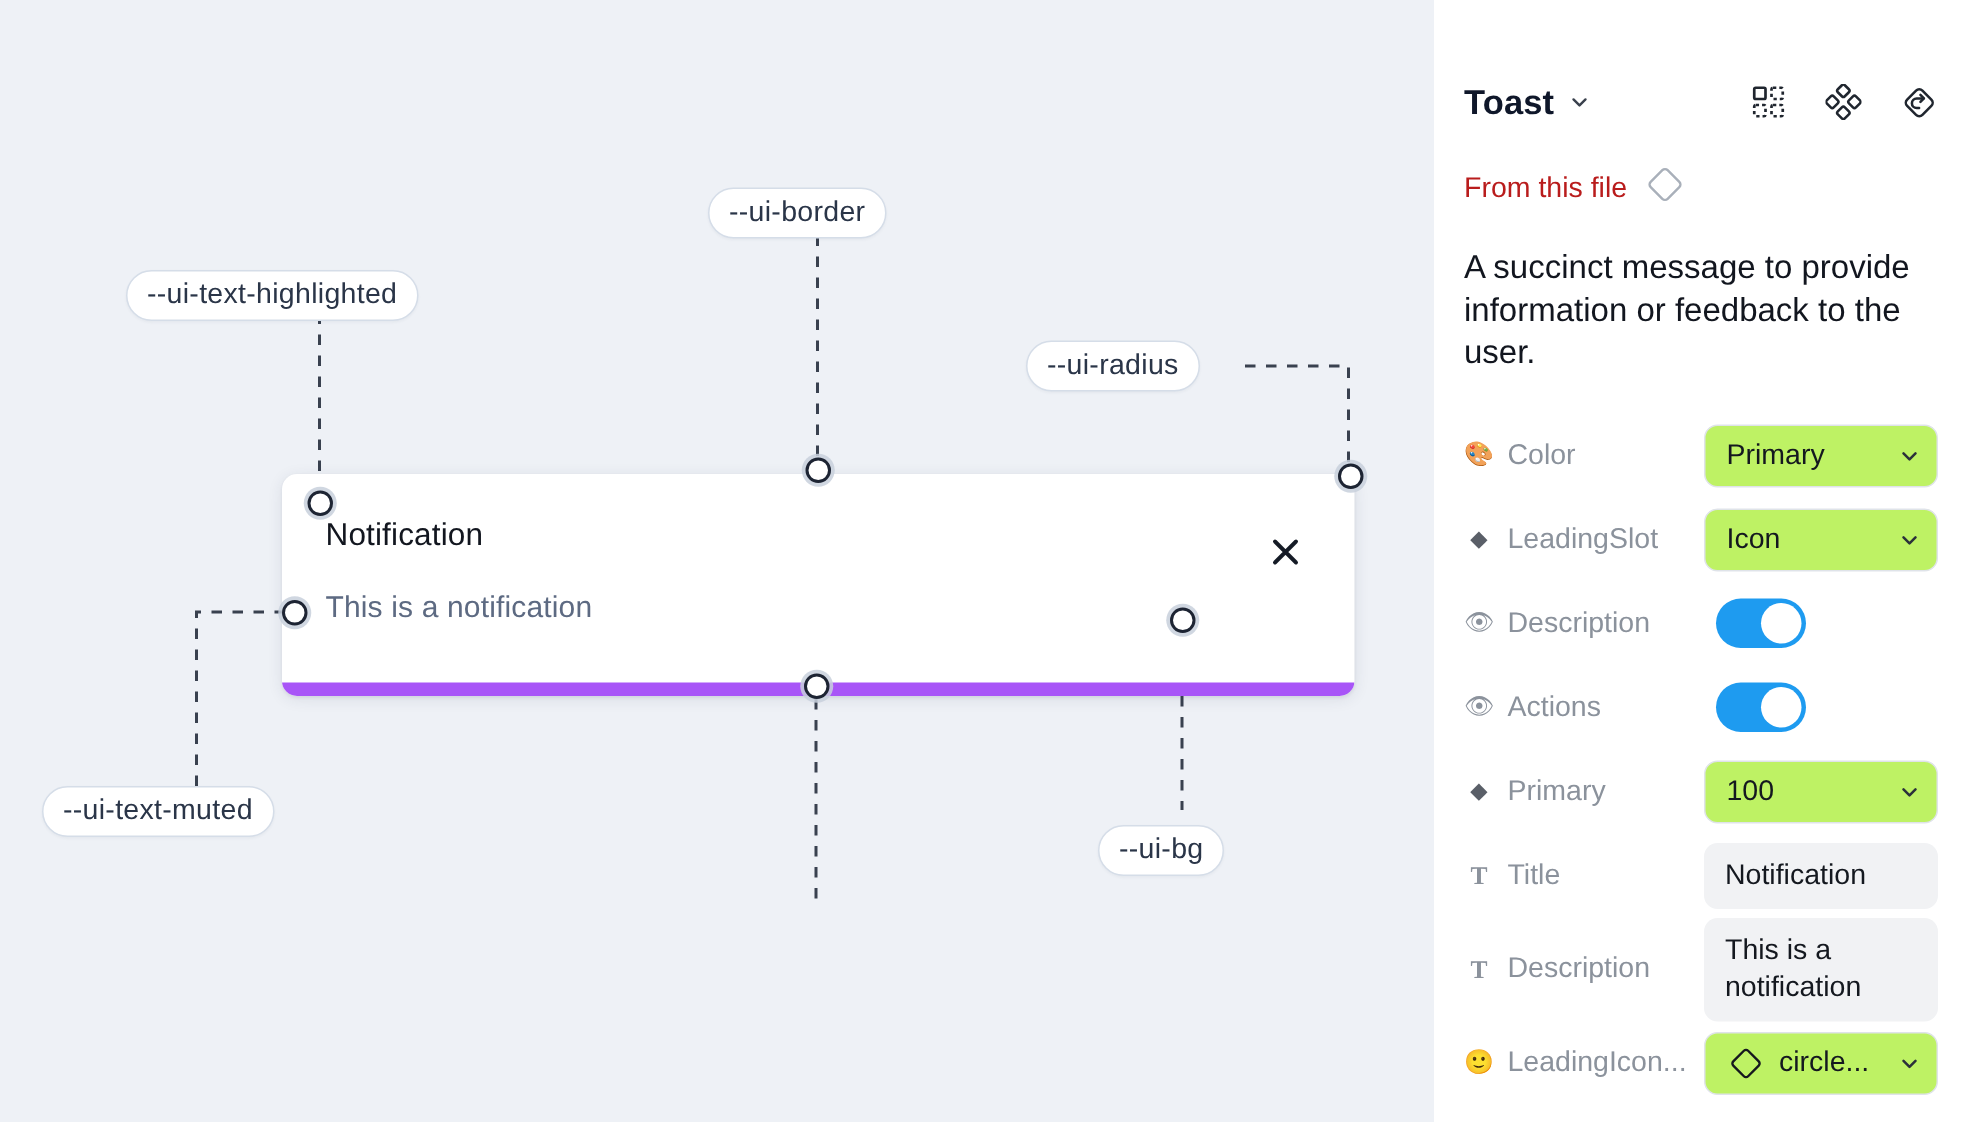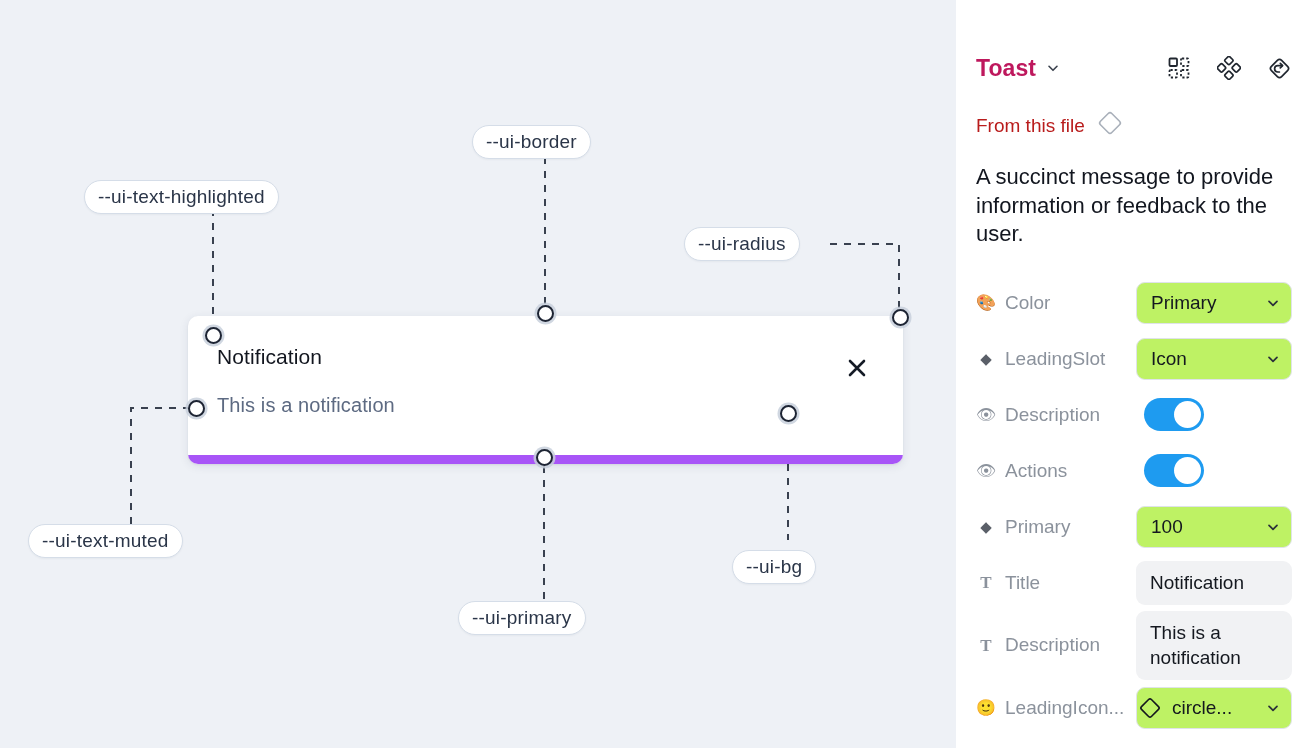--- a/index.html
+++ b/index.html
@@ -81,21 +81,21 @@
     position: relative;
     width: 356px; height: 748px;
     background: #ffffff;
     padding: 0 20px;
   }
   .panel-head {
     display: flex; align-items: center;
     height: 56px; margin-top: 40px;
   }
   .panel-title {
-    font-size: 23px; font-weight: 700; color: #be185d;
+    font-size: 23px; font-weight: 700; color: #0f172a;
     letter-spacing: .1px;
   }
   .caret {
     margin-left: 10px; color: #3a414d; display: inline-flex; align-items: center;
     cursor: pointer;
   }
   .head-icons { margin-left: auto; display: flex; gap: 24px; align-items: center; }
   .head-icon { width: 26px; height: 26px; color: #20262f; cursor: pointer;
                display: flex; align-items: center; justify-content: center; }
 
@@ -206,23 +206,20 @@
         <span>--ui-border</span>
       </div>
     <div class="chip" style="left:84px;  top:180px;">
         <span>--ui-text-highlighted</span>
       </div>
     <div class="chip" style="left:28px;  top:524px;">
         <span>--ui-text-muted</span>
       </div>
     <div class="chip" style="left:684px; top:227px;">
         <span>--ui-radius</span>
-      </div>
-    <div class="chip" style="left:458px; top:601px;">
-        <span>--ui-primary</span>
       </div>
     <div class="chip" style="left:732px; top:550px;">
         <span>--ui-bg</span>
       </div>
 
     <div class="handle" style="left:537px; top:305px;"></div>
     <div class="handle" style="left:205px; top:327px;"></div>
     <div class="handle" style="left:892px; top:309px;"></div>
     <div class="handle" style="left:188px; top:400px;"></div>
     <div class="handle" style="left:536px; top:449px;"></div>
@@ -373,21 +370,21 @@
           <div class="textfield">This is a notification</div>
         </div>
       </div>
 
       <div class="prop-row">
         <div class="prop-label">
           <span class="prop-ico">🙂</span>
           <span>LeadingIcon...</span>
         </div>
         <div class="prop-ctl">
-          <div class="select" style="padding-left:1px;">
+          <div class="select" style="padding-left:15px;">
             <span class="lead-diamond">
               <svg width="24" height="24" viewBox="0 0 24 24" fill="none" stroke="#15181e" stroke-width="1.6" stroke-linejoin="round">
                 <rect x="5" y="5" width="14" height="14" rx="2" transform="rotate(45 12 12)"></rect>
               </svg>
             </span>
             <span>circle...</span>
             <span class="chev">
               <svg width="14" height="14" viewBox="0 0 14 14">
                   <path d="M3 5.3 L7 9.3 L11 5.3" stroke="#2b313a" stroke-width="1.7" fill="none" stroke-linecap="round" stroke-linejoin="round"></path>
                 </svg>

